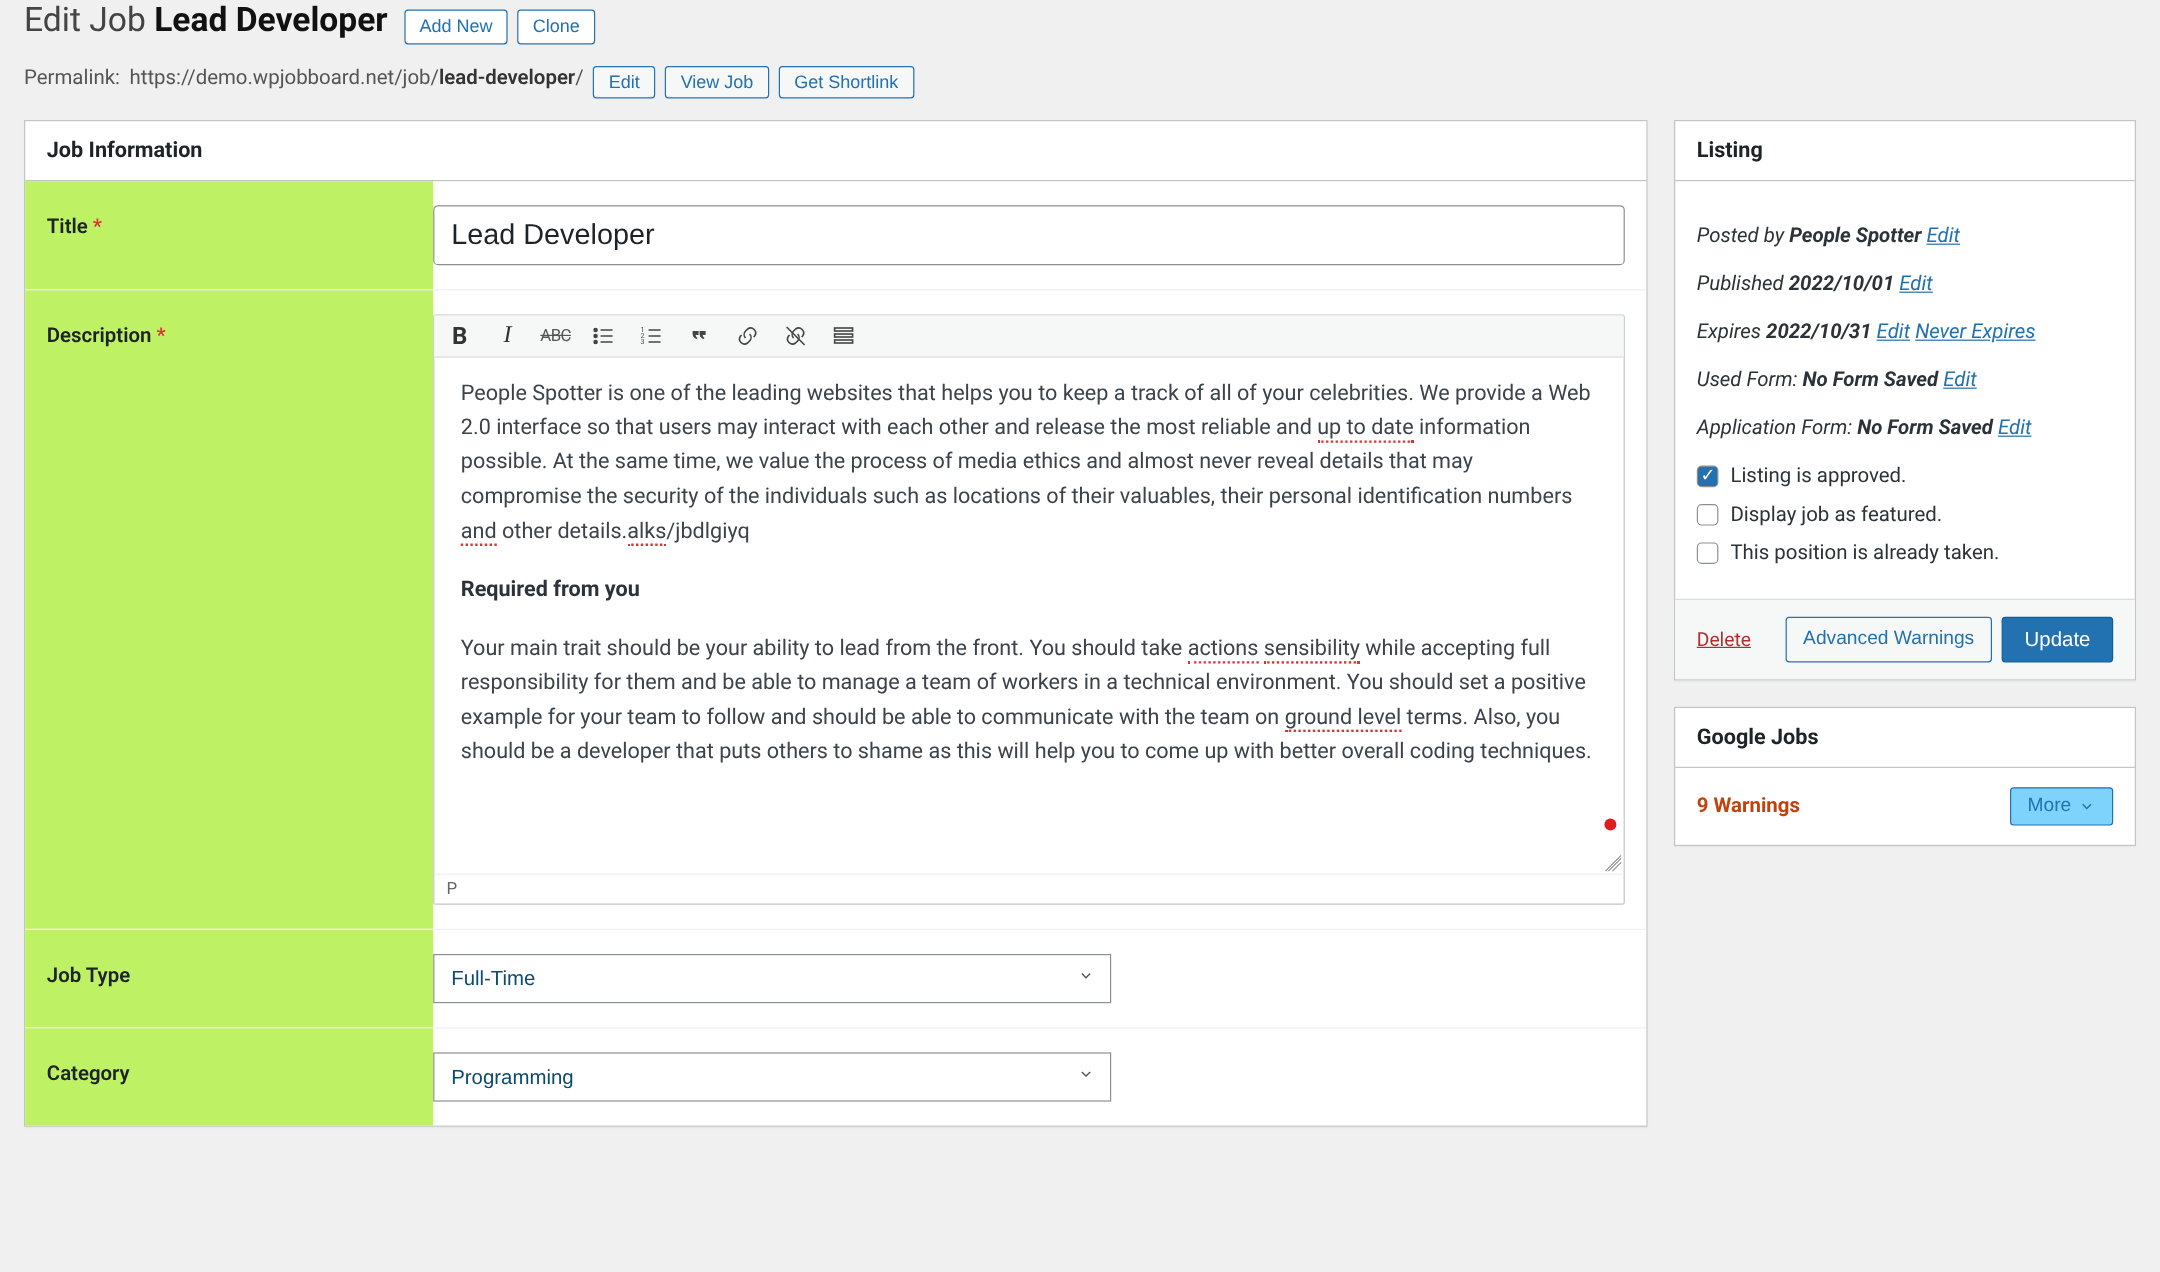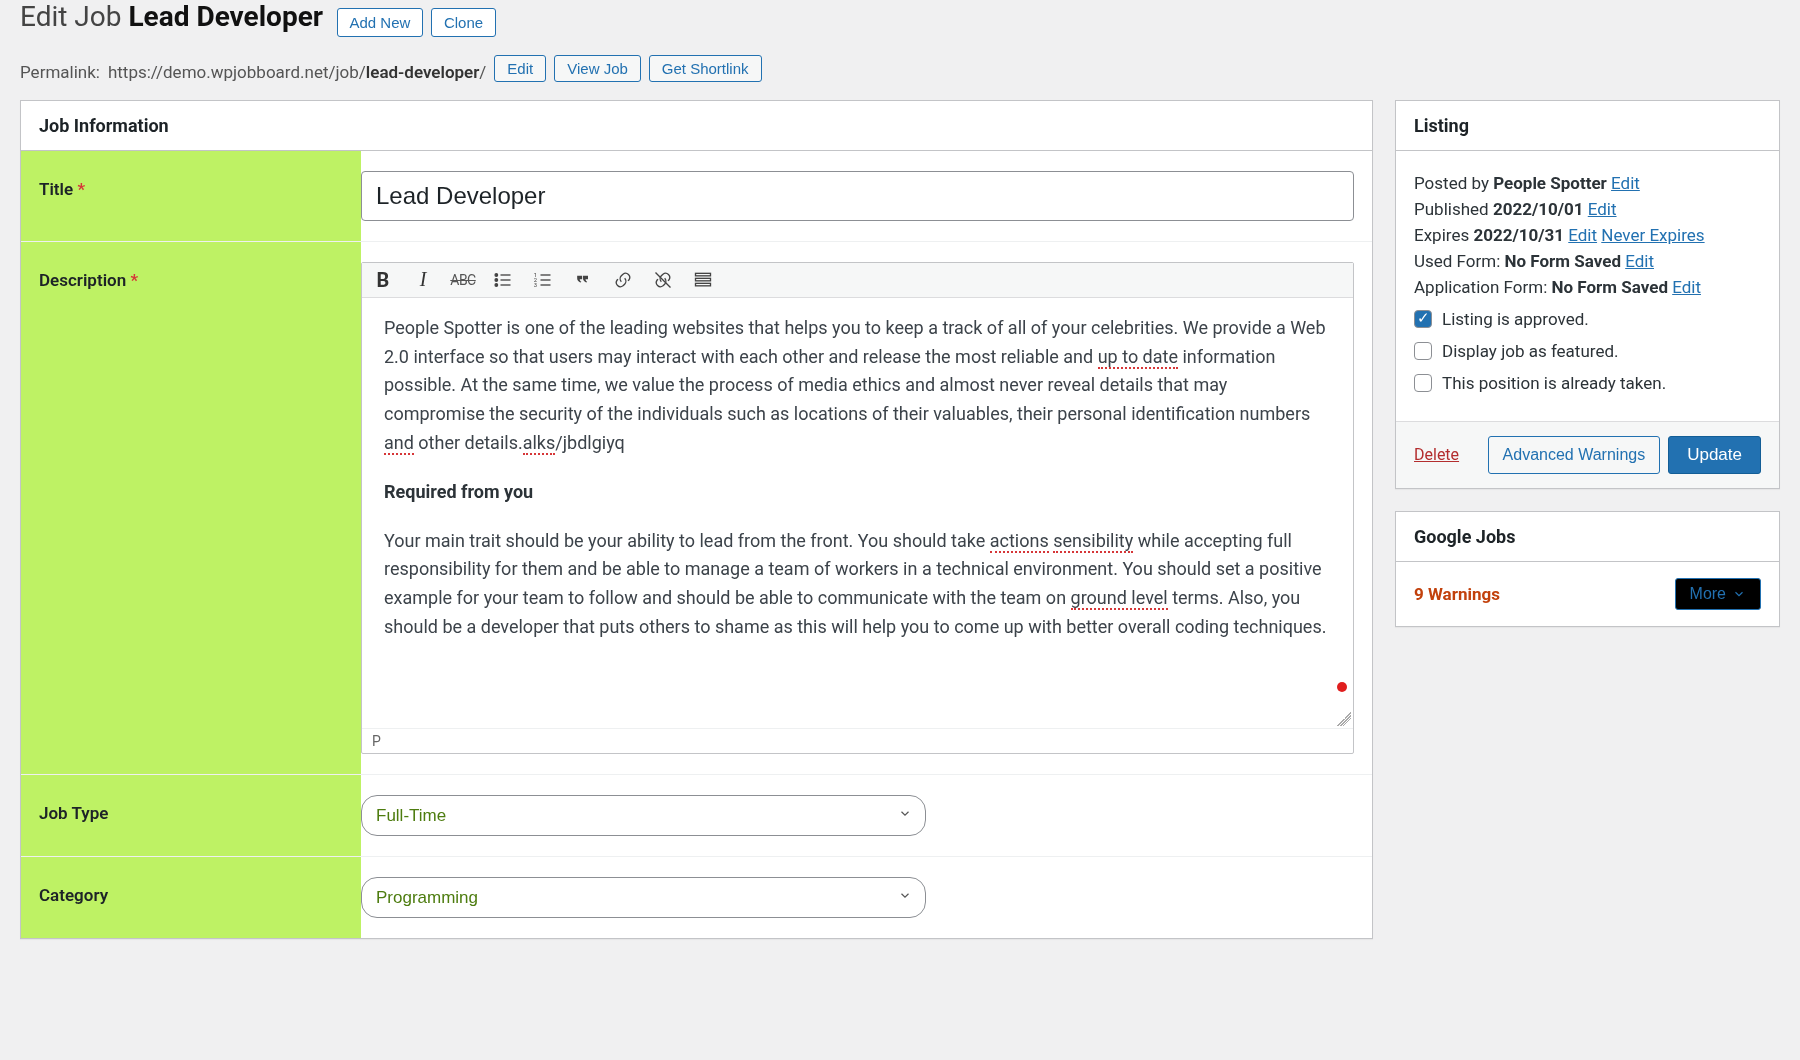--- a/index.html
+++ b/index.html
@@ -32,21 +32,21 @@
     font-size:15px;
     cursor:pointer;
     vertical-align: middle;
     margin-right:4px;
   }
   .permalink-row {
     color:#555;
     font-size:17px;
     margin: 8px 0 18px 0;
     display:flex;
-    align-items:flex-end;
+    align-items:flex-start;
     gap:8px;
   }
   .permalink-row .slug { font-weight:600; color:#333; }
   .permalink-row .small-btn {
     border:1px solid #2271b1;
     color:#2271b1;
     background:#f6f7f7;
     padding:4px 12px;
     border-radius:3px;
     font-size:15px;
@@ -145,32 +145,32 @@
       linear-gradient(135deg, transparent 50%, #aaa 50%, #aaa 55%, transparent 55%,
                               transparent 60%, #aaa 60%, #aaa 65%, transparent 65%,
                               transparent 70%, #aaa 70%, #aaa 75%, transparent 75%);
   }
   .select-wrap { position:relative; width:565px; }
   .select-wrap select {
     width:100%;
     font-size:17px;
     padding:10px 14px;
     border:1px solid #8c8f94;
-    border-radius:16px;
+    border-radius:0;
     background:#fff;
     appearance:none;
-    color:#4d7c0f;
+    color:#0c4a6e;
   }
   .select-wrap .chev {
     position:absolute; right:14px; top:50%; transform:translateY(-50%);
     pointer-events:none; color:#666;
   }
   
   .side-body { padding: 16px 18px; }
-  .side-row { margin: 6px 0; font-size:17px; color:#2c3338; }
+  .side-row { margin: 20px 0; font-size:17px; color:#2c3338;font-style:italic; }
   .side-row strong { font-weight:700; }
   .side-link { color:#2271b1; text-decoration:underline; cursor:pointer; }
   .side-checks { margin-top:12px; }
   .side-checks label {
     display:flex; align-items:center; gap:10px;
     font-size:17px; margin:12px 0; color:#2c3338;
   }
   .side-checks input[type=checkbox] {
     width:18px; height:18px;
     border:1px solid #8c8f94; border-radius:4px;
@@ -197,21 +197,21 @@
   .btn-primary {
     border:1px solid #135e96; color:#fff; background:#2271b1;
     padding:8px 18px; border-radius:3px; cursor:pointer; font-size:17px;
   }
   .gj-body {
     display:flex; justify-content:space-between; align-items:center;
     padding:16px 18px;
   }
   .gj-warn { color:#c2410c; font-weight:700; font-size:17px; }
   .more-btn {
-    border:1px solid #2271b1; color:#2271b1; background:#000000;
+    border:1px solid #2271b1; color:#2271b1; background:#7dd3fc;
     padding:6px 14px; border-radius:3px; cursor:pointer; font-size:16px;
     display:flex; align-items:center; gap:6px;
   }
   .spacer-top-cut {
     
     overflow:hidden;
   }
 </style>
 </head>
 <body>

